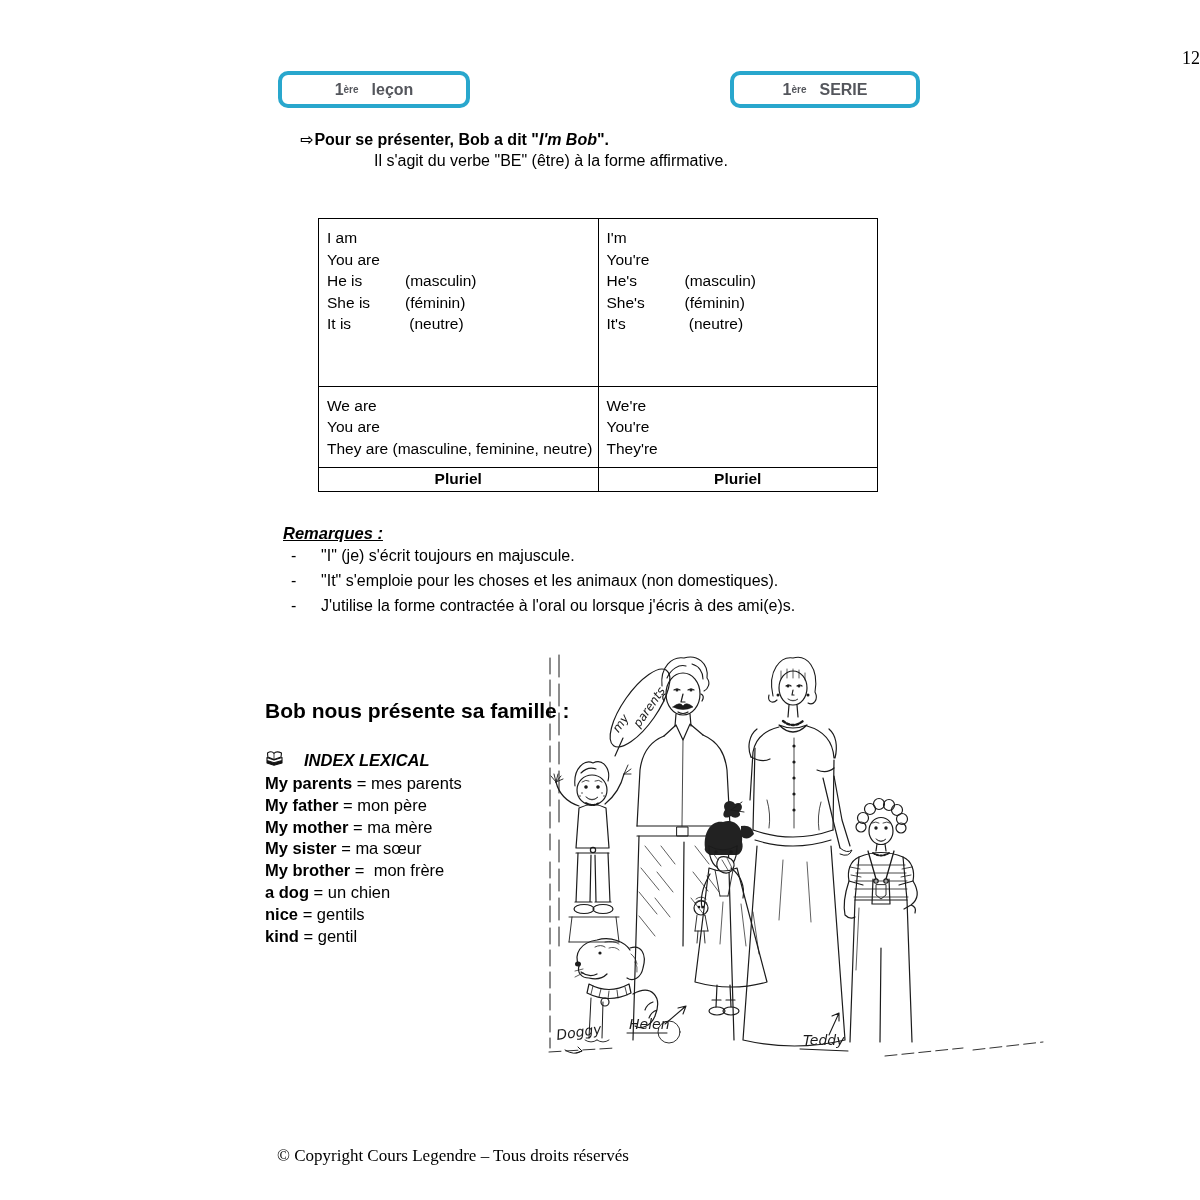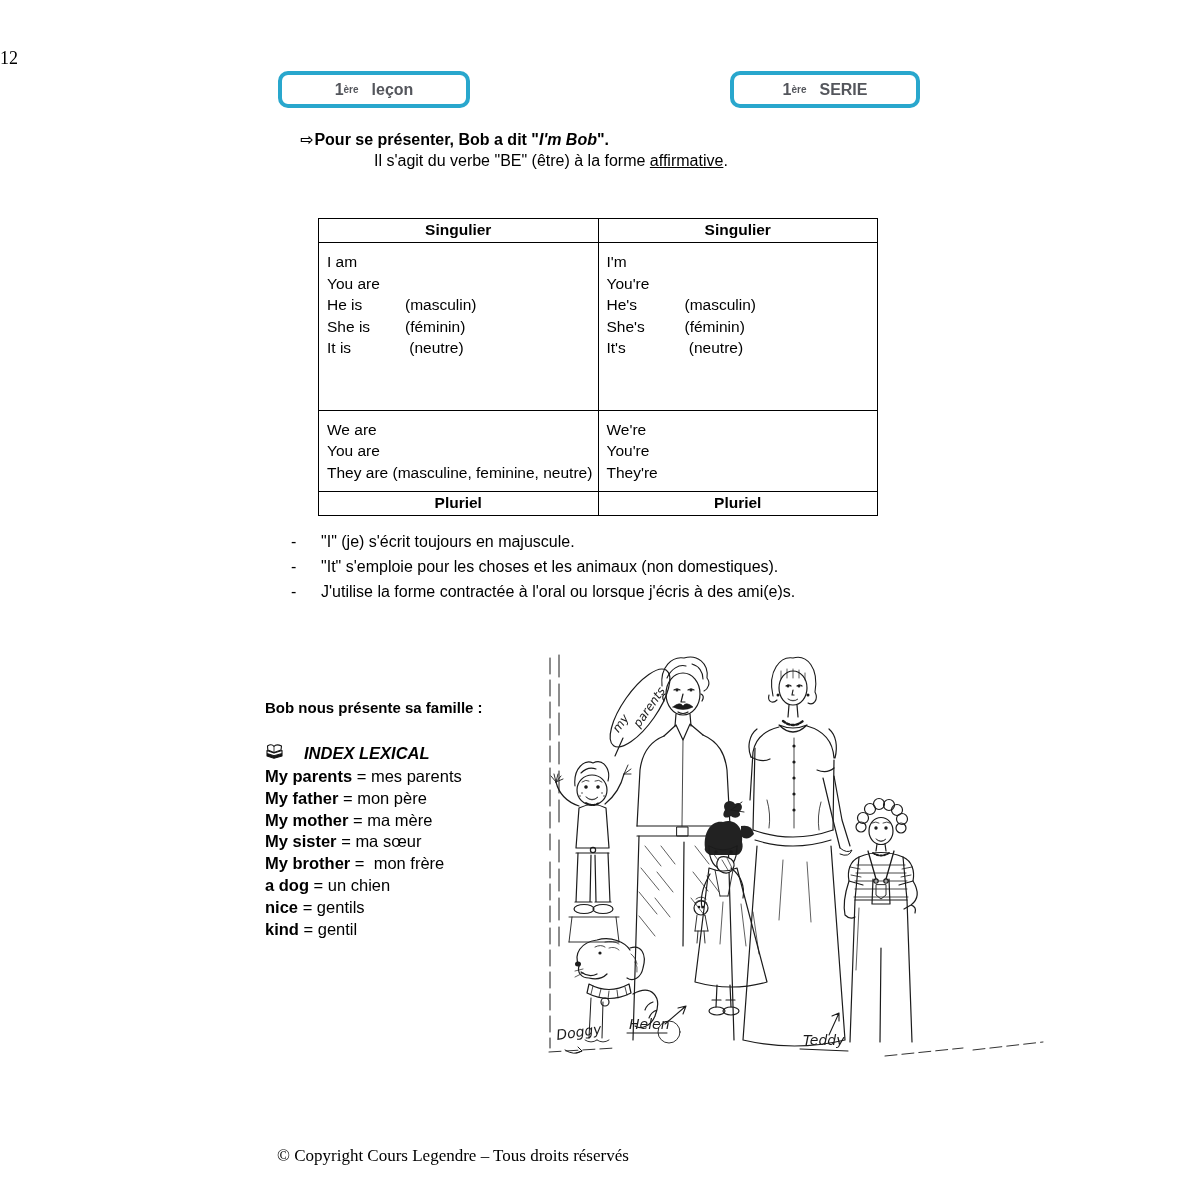--- a/index.html
+++ b/index.html
@@ -1,52 +1,52 @@
 <!DOCTYPE html>
 <html><head>
 <meta charset="utf-8">
 <style>
   html,body{margin:0;padding:0;background:#e8e8e8;}
   .page{position:relative;width:1200px;height:1200px;background:#ffffff;margin:0 auto;
         font-family:"Liberation Sans",sans-serif;color:#000;overflow:hidden;}
-  .pagenum{position:absolute;top:48px;left:0;width:1200px;text-align:left;
+  .pagenum{position:absolute;top:48px;left:0;width:1200px;text-align:right;
            font-family:"Liberation Serif",serif;font-size:18px;}
   .badge{position:absolute;top:71px;height:37px;border:4px solid #29a7cd;border-radius:10px;
          background:#fff;display:flex;align-items:center;justify-content:center;
          font-weight:bold;font-size:16px;color:#54565c;box-sizing:border-box;}
   .badge-left{left:278px;width:192px;}
   .badge-right{left:730px;width:190px;}
   .badge sup{font-size:10px;line-height:0;margin:0 1px 0 0;}
   .badge .blabel{margin-left:12px;}
 
   .intro{position:absolute;left:300px;top:129px;font-size:16px;line-height:21px;}
   .intro-l1{font-weight:bold;}
   .intro-l1 .arrow{font-family:"DejaVu Sans",sans-serif;font-weight:bold;margin-right:1px;}
   .intro-l1 .bobsaid{font-style:italic;}
   .intro-sub{margin-left:74px;}
-  .u{text-decoration:underline;margin-top:24px;}
+  .u{margin-top:24px;}
 
   table.conj{position:absolute;left:318px;top:218px;width:560px;border-collapse:collapse;
              table-layout:fixed;font-size:15.5px;}
   table.conj th,table.conj td{border:1.7px solid #000;padding:8px;}
   table.conj th{font-weight:bold;text-align:center;font-size:15.5px;padding:2px 0 3px;}
   td.sing-cell{height:151px;vertical-align:top;padding:13px 4px 0 10px;}
   td.plur-cell{vertical-align:top;padding:1px 2px 2px 5px;}
   .crow{display:flex;line-height:21.5px;white-space:pre;}
   .crow .pron{width:78px;flex:none;}
   .prow{line-height:21.3px;white-space:pre;}
 
   .remarks{position:absolute;left:283px;top:524px;font-size:16px;}
   .remarks-title{font-weight:bold;font-style:italic;text-decoration:underline;font-size:16.5px;}
   .ritem{display:flex;line-height:25px;}
   .ritem:first-of-type{margin-top:5px;}
   .ritem .dash{width:30px;flex:none;padding-left:8px;}
 
   .family{position:absolute;left:265px;top:699px;}
-  .family-title{font-size:15px;font-weight:bold;}
+  .family-title{font-size:21px;font-weight:bold;}
   .index-head{margin-top:27px;display:flex;align-items:center;gap:20px;
               font-size:16.5px;font-weight:bold;font-style:italic;}
   .entries{margin-top:3px;}
   .entry{font-size:16.5px;line-height:21.8px;white-space:pre;}
   .entry .en{font-weight:bold;}
 
   .illustration{position:absolute;left:545px;top:650px;width:515px;height:420px;}
   .illustration svg{display:block;}
   .hand{font-family:"DejaVu Sans",sans-serif;font-style:italic;fill:#1b1b1b;stroke:none;}
 
@@ -71,24 +71,20 @@
       <span class="blabel">SERIE</span>
   </div>
 
   <div class="intro">
     <div class="intro-l1"><span class="arrow">⇨</span><span>Pour se présenter, Bob a dit "</span><span class="bobsaid">I'm Bob</span><span>".</span></div>
     <div class="intro-sub"><span>Il s'agit du verbe "BE" (être) à la forme </span><span class="u">affirmative</span><span>.</span></div>
   </div>
 
   <table class="conj">
     <tbody>
-    <tr>
-      <th>Singulier</th>
-      <th>Singulier</th>
-    </tr>
     <tr>
       <td class="sing-cell">
         <div class="crow"><span class="pron">I am</span><span class="note"></span></div>
         <div class="crow"><span class="pron">You are</span><span class="note"></span></div>
         <div class="crow"><span class="pron">He is</span><span class="note">(masculin)</span></div>
         <div class="crow"><span class="pron">She is</span><span class="note">(féminin)</span></div>
         <div class="crow"><span class="pron">It is</span><span class="note"> (neutre)</span></div>
       </td>
       <td class="sing-cell">
         <div class="crow"><span class="pron">I'm</span><span class="note"></span></div>
@@ -111,20 +107,21 @@
       </td>
     </tr>
     <tr>
       <th>Pluriel</th>
       <th>Pluriel</th>
     </tr>
   </tbody>
     </table>
 
   <div class="remarks">
+    <div class="remarks-title">Remarques :</div>
     <div class="ritem">
         <span class="dash">-</span>
         <span>"I" (je) s'écrit toujours en majuscule.</span>
       </div>
     <div class="ritem">
         <span class="dash">-</span>
         <span>"It" s'emploie pour les choses et les animaux (non domestiques).</span>
       </div>
     <div class="ritem">
         <span class="dash">-</span>

